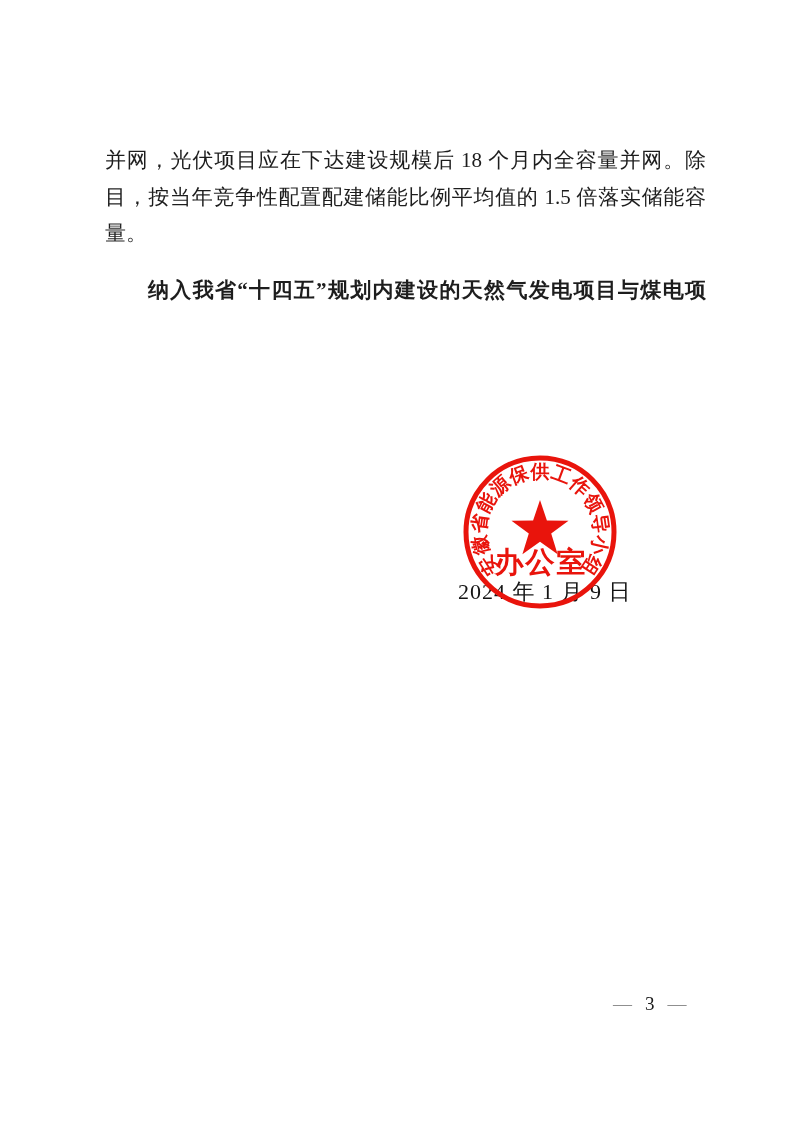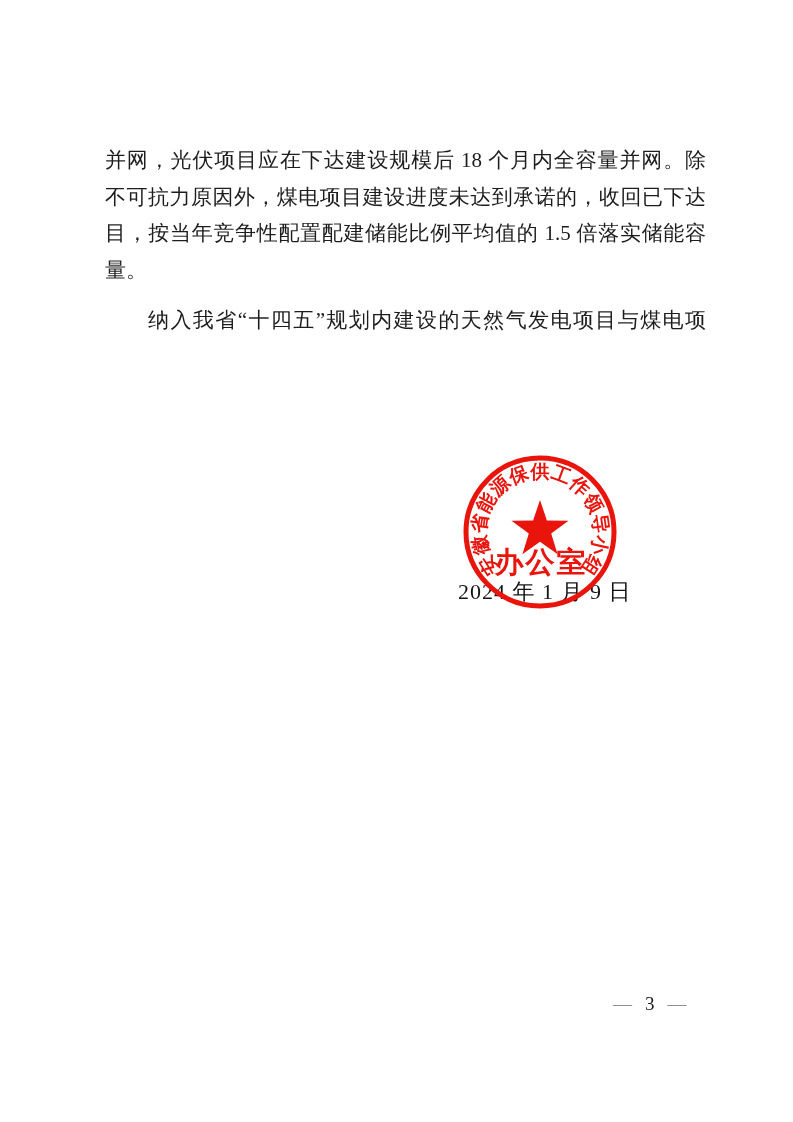--- a/index.html
+++ b/index.html
@@ -35,21 +35,22 @@
     white-space: normal;
   }
   .text-line.last-line {
     text-align: left;
     text-align-last: left;
   }
   .text-line.indent-line {
     padding-left: 43px;
   }
   .para2 {
-    margin-top: 14px;
+    margin-top: 20px;
+    font-weight: bold;
   }
   .date-line {
     position: absolute;
     left: 458px;
     top: 577px;
     font-size: 22px;
     color: #141414;
     letter-spacing: 1px;
     white-space: nowrap;
   }
@@ -100,21 +101,20 @@
   }
 </style>
 </head>
 <body>
 
 <div class="page">
 
   <div class="doc-text">
     <div class="para1">
       <div class="text-line">并网，光伏项目应在下达建设规模后 18 个月内全容量并网。除</div>
-      <div class="text-line">不可抗力原因外，煤电项目建设进度未达到承诺的，收回已下达</div>
       <div class="text-line">目，按当年竞争性配置配建储能比例平均值的 1.5 倍落实储能容</div>
       <div class="text-line last-line">量。</div>
     </div>
     <div class="para2">
       <div class="text-line indent-line">纳入我省“十四五”规划内建设的天然气发电项目与煤电项</div>
     </div>
   </div>
 
   <div class="date-line">2024 年 1 月 9 日</div>
 

